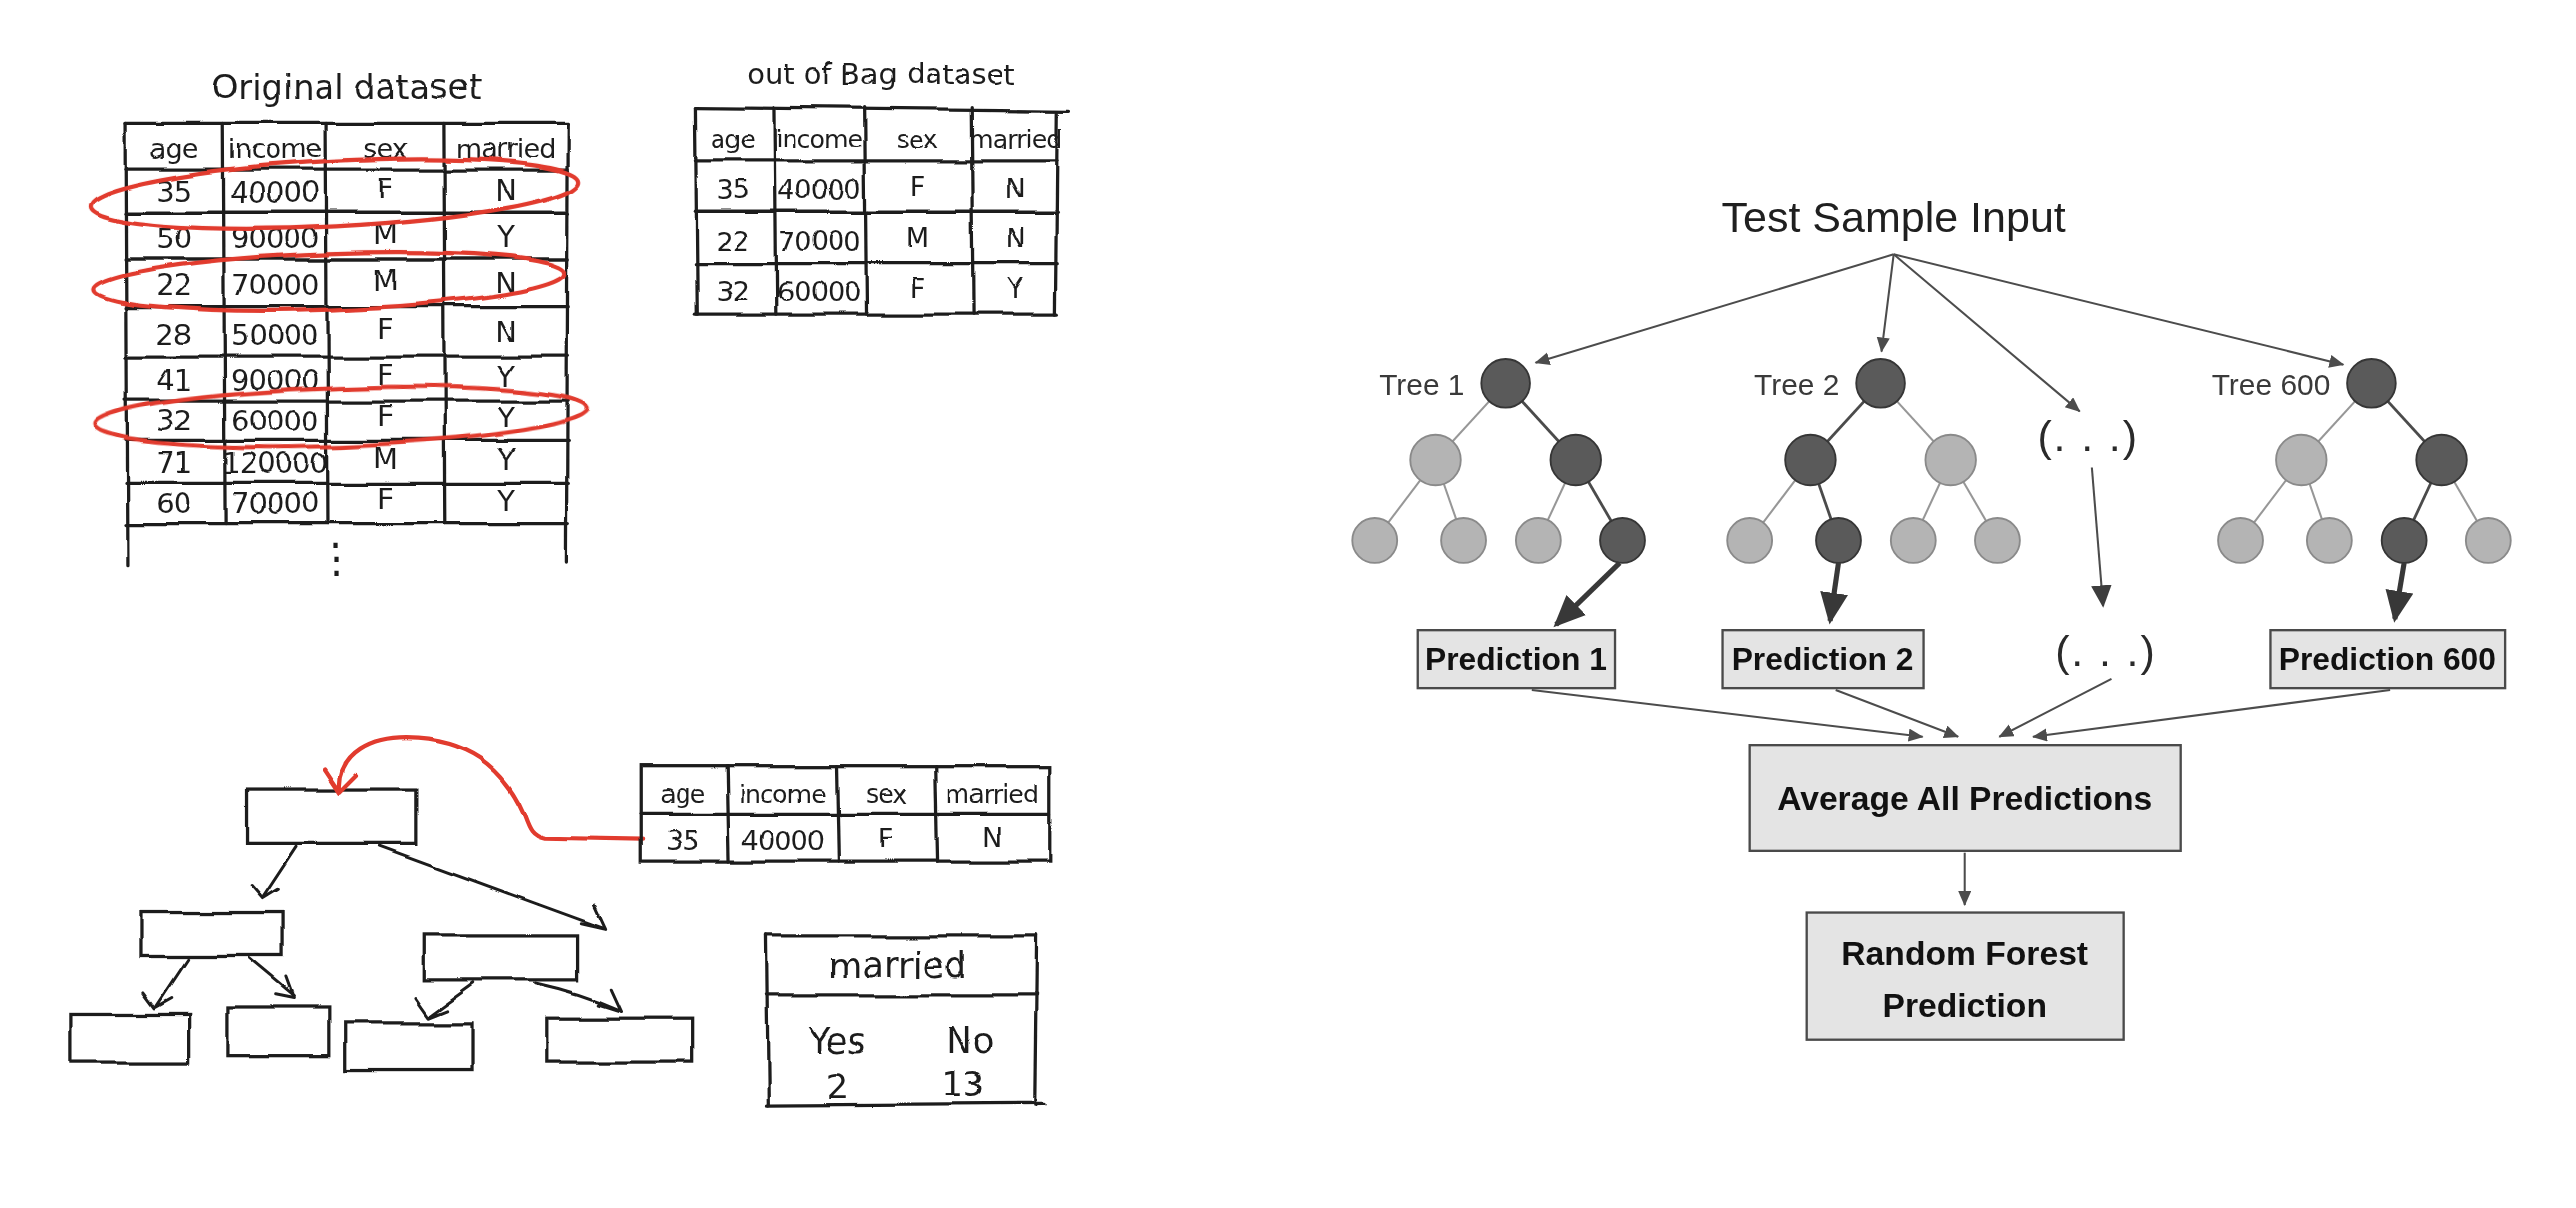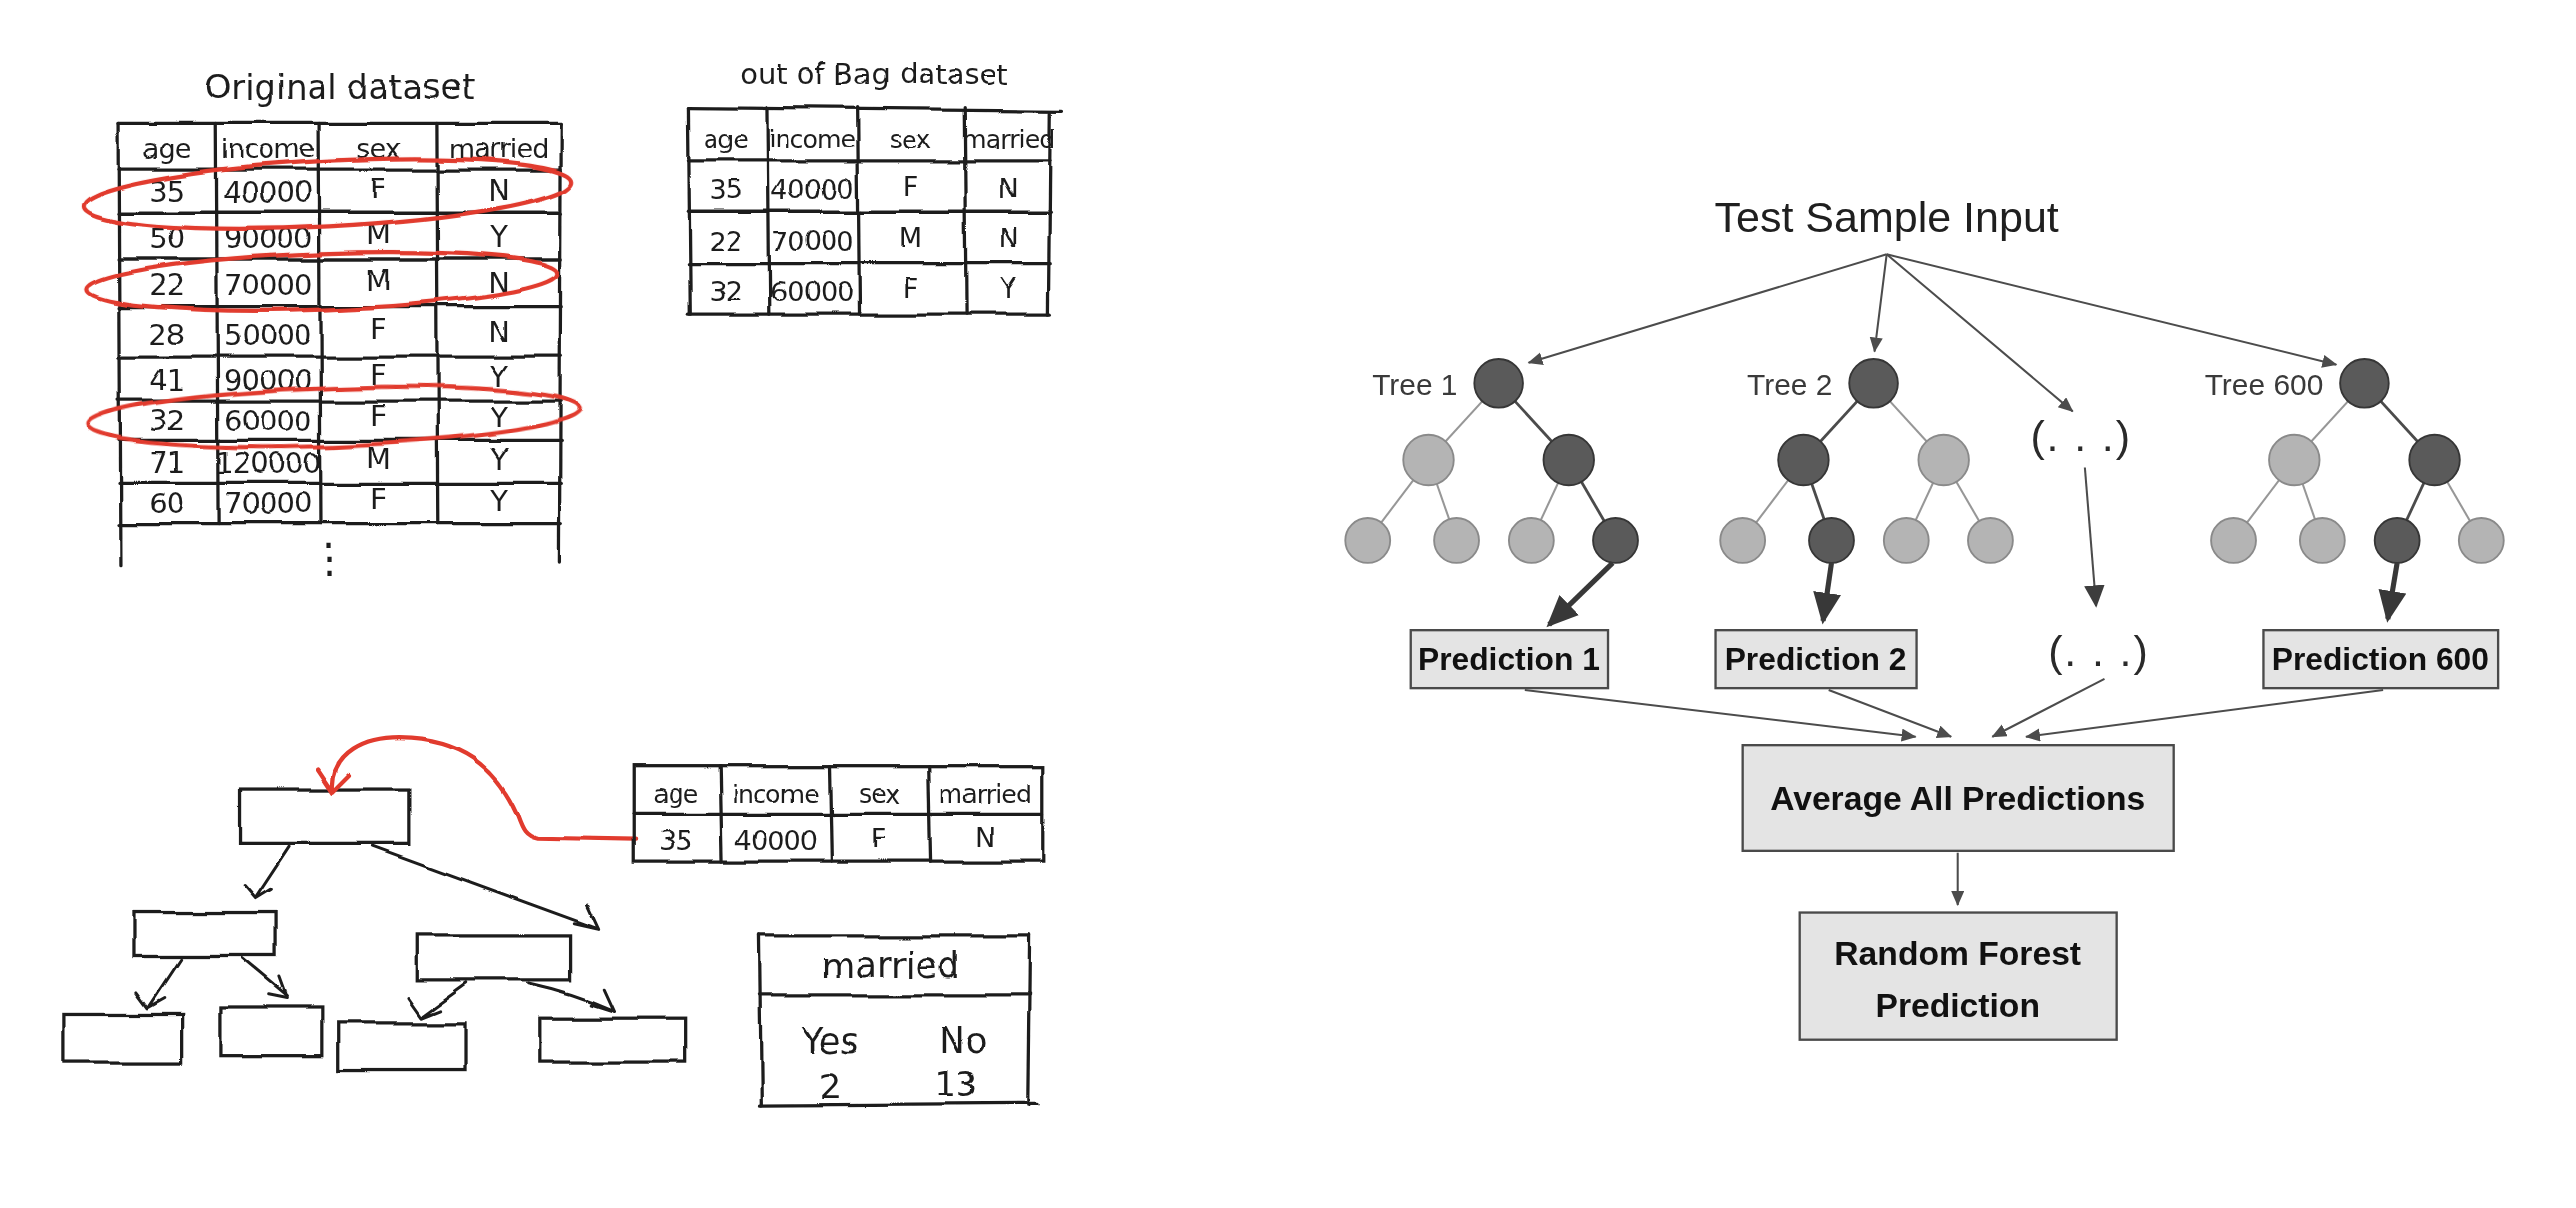--- a/index.html
+++ b/index.html
@@ -4,21 +4,21 @@
 <style>
   html, body {
     margin: 0;
     padding: 0;
     width: 2576px;
     height: 1208px;
     background: #ffffff;
     overflow: hidden;
     font-family: "Liberation Sans", sans-serif;
   }
-  .canvas { position: relative; width: 2280px; height: 1208px; background:#fff; }
+  .canvas { position: relative; width: 2280px; height: 1208px; background:#fff;margin-left:7px; }
   svg { position: absolute; top: 0; }
   #left-sketch  { left: 0; }
   #right-diagram{ left: 1216px; }
 
   
   .hw       { font-family: "DejaVu Sans", sans-serif; fill: #1f1f1f; }
   .hw-title { font-size: 36px; }
   .hw-h     { font-size: 29px; letter-spacing: -1px; }
   .hw-c     { font-size: 31px; letter-spacing: -1px; }
   .hw-sm-h  { font-size: 27px; letter-spacing: -1px; }

